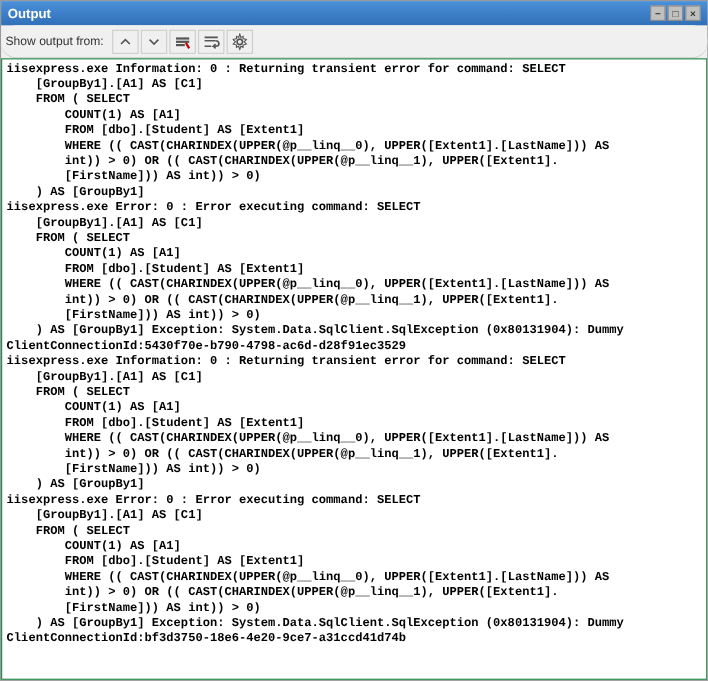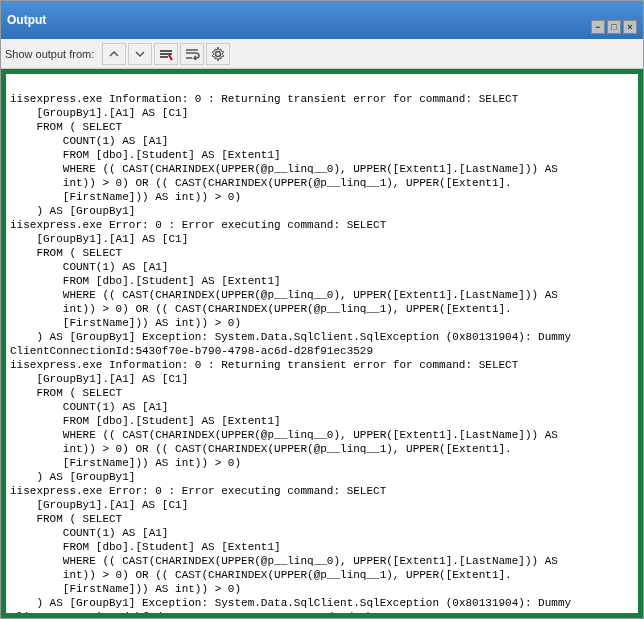--- a/index.html
+++ b/index.html
@@ -25,22 +25,23 @@
       flex-direction: column;
       background: #f0f0f0;
     }
 
     .title-bar {
       background: linear-gradient(to bottom, #4a90d9, #3070b8);
       color: white;
       font-family: 'Segoe UI', Arial, sans-serif;
       font-size: 12px;
       font-weight: bold;
-      padding: 19px 6px;
-      display: flex;
+      padding: 9px 6px;
+      display: flex;
+      align-items: center;
       justify-content: space-between;
       height: 22px;
     }
 
     .title-bar-left {
       display: flex;
       align-items: center;
       gap: 4px;
     }
 
@@ -63,20 +64,21 @@
     }
 
     .toolbar {
       background: #f0f0f0;
       border-bottom: 1px solid #ccc;
       padding: 3px 4px;
       display: flex;
       align-items: center;
       gap: 4px;
       height: 30px;
+      border-radius: 14px;
     }
 
     .toolbar-label {
       font-family: 'Segoe UI', Arial, sans-serif;
       font-size: 11px;
       color: #333;
       white-space: nowrap;
     }
 
     .toolbar-select {
@@ -103,29 +105,30 @@
       display: flex;
       align-items: center;
       justify-content: center;
       cursor: pointer;
       font-size: 10px;
     }
 
     .output-area {
       flex: 1;
       background: white;
-      border: 5px solid #15803d;
+      border: 1px solid #15803d;
       margin: 0;
       overflow-y: scroll;
       overflow-x: hidden;
-      padding: 18px 4px;
+      padding: 2px 4px;
       color: #000;
       font-size: 11px;
       line-height: 1.4;
       position: relative;
+      font-weight: bold;
     }
 
     .output-area pre {
       white-space: pre-wrap;
       word-break: break-all;
       font-family: 'Consolas', 'Courier New', monospace;
       font-size: 11px;
       line-height: 14px;
     }
 

